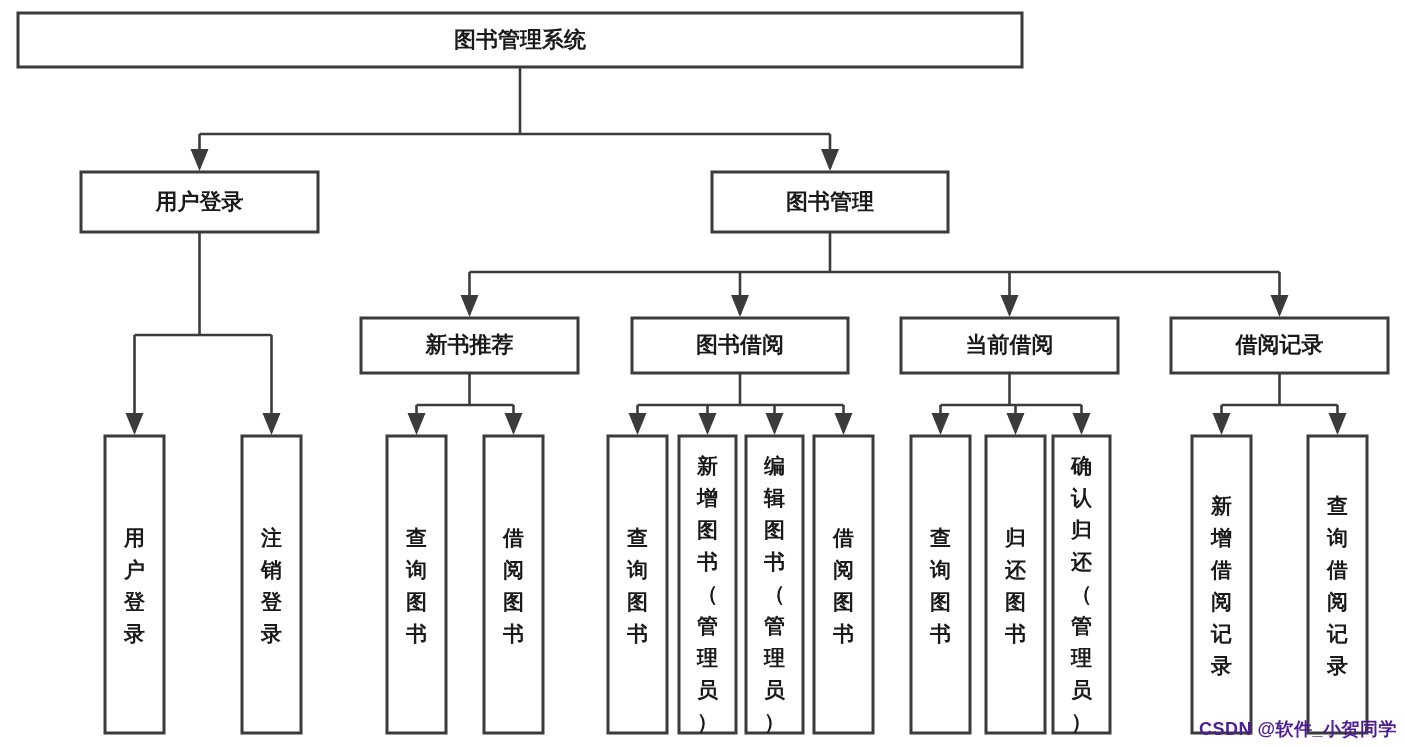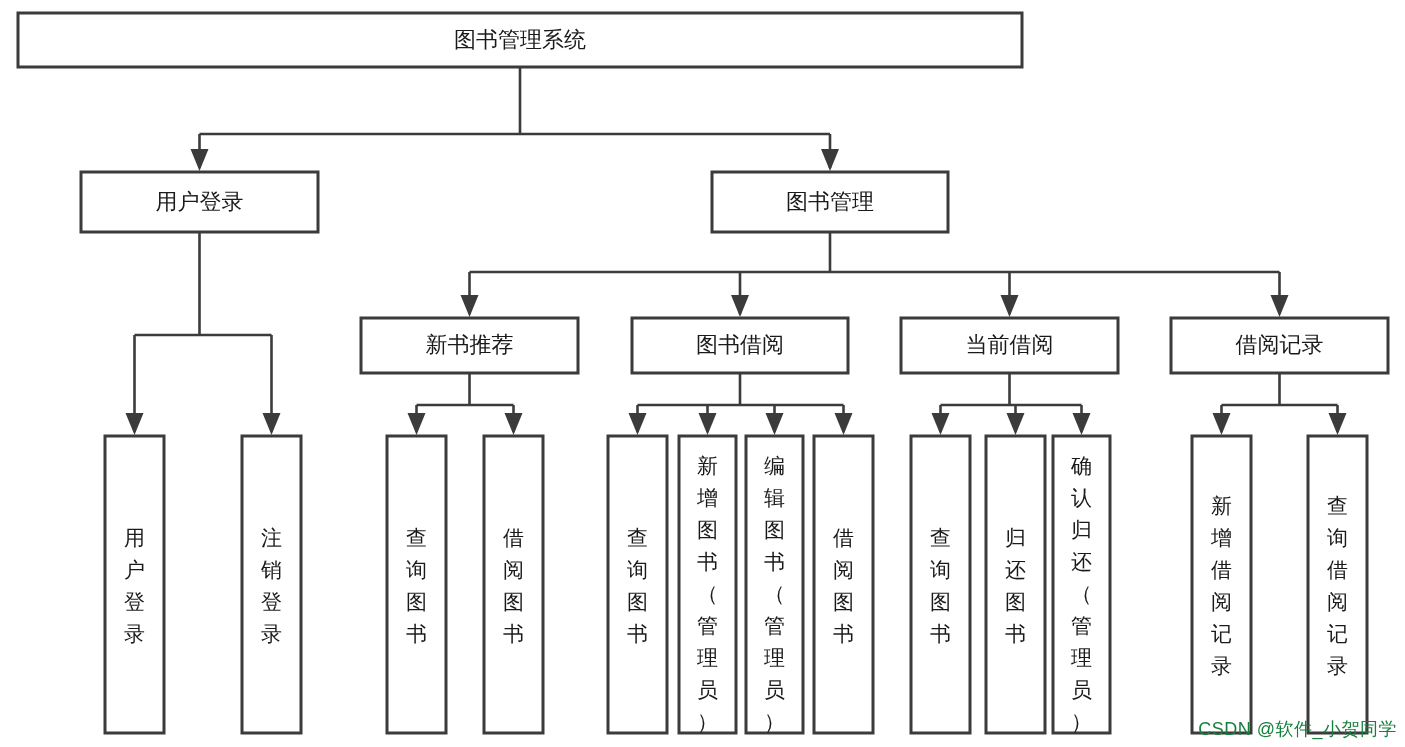--- a/index.html
+++ b/index.html
@@ -11,20 +11,21 @@
     width: 1405px;
     height: 747px;
     font-family: "Liberation Sans", "DejaVu Sans", sans-serif;
     overflow: hidden;
     position: relative;
   }
   #diagram-root {
     position: relative;
     width: 1405px;
     height: 747px;
+    font-weight: bold;
   }
   svg.flow-svg {
     position: absolute;
     left: 0;
     top: 0;
     width: 1405px;
     height: 747px;
   }
   .node-box {
     fill: #ffffff;
@@ -53,21 +54,21 @@
     font-size: 21px;
     fill: #1a1a1a;
     text-anchor: middle;
   }
   .watermark {
     position: absolute;
     right: 8px;
     bottom: 6px;
     font-family: "Liberation Sans", "DejaVu Sans", sans-serif;
     font-size: 18px;
-    color: #15803d;
+    color: #4c1d95;
     white-space: nowrap;
     letter-spacing: 0.5px;
   }
 </style>
 </head>
 <body>
 
 <div id="diagram-root">
 
   <svg class="flow-svg" viewBox="0 0 1405 747">

